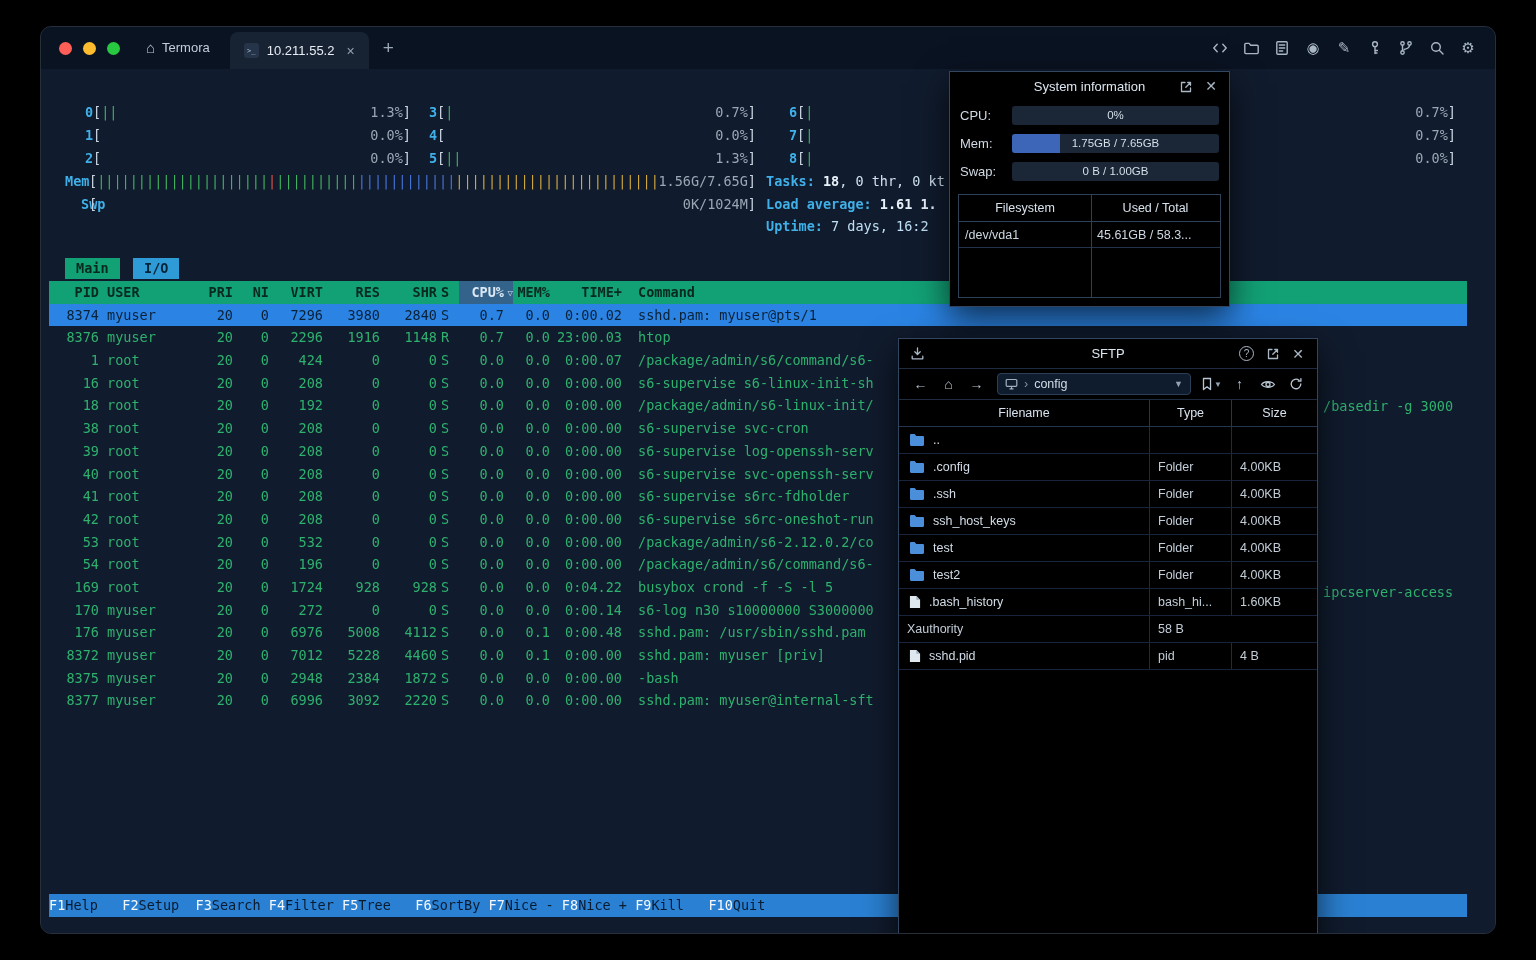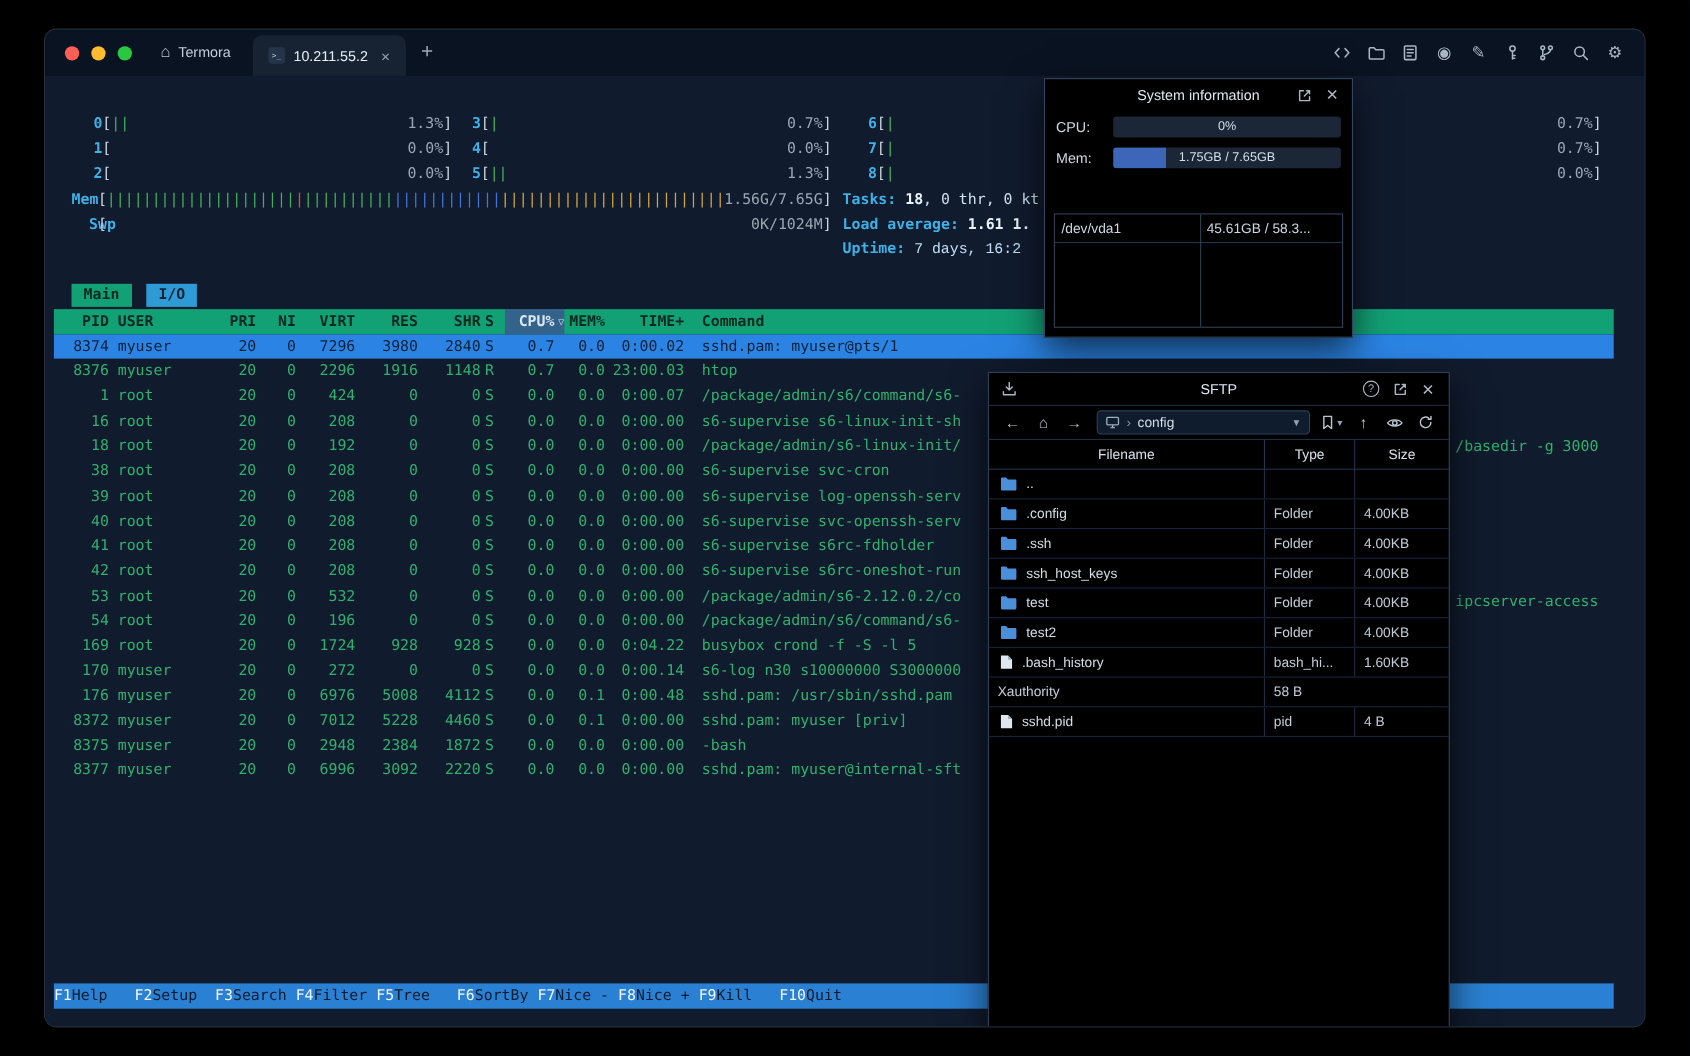--- a/index.html
+++ b/index.html
@@ -29,21 +29,21 @@
     font-family:"DejaVu Sans Mono",monospace;font-size:13.5px;color:#2fb16e;}
   .mlabel{position:absolute;color:#3fb0e8;font-weight:bold;line-height:22px;}
   .meter{position:absolute;display:flex;align-items:center;height:22px;line-height:22px;}
   .meter .br{color:#ccd6e2;}
   .meter .ticks{flex:1;overflow:hidden;white-space:nowrap;}
   .meter .mval{color:#9aa7b4;}
   .hline{position:absolute;white-space:pre;line-height:22px;}
   .hlabel{color:#3fb0e8;font-weight:bold;}
   .hbold{color:#e9f2fa;font-weight:bold;}
   .hval{color:#cfe0ee;}
-  .hcyan{color:#bfe0f5;font-family:Liberation Mono, monospace;}
+  .hcyan{color:#bfe0f5;}
   .httab{position:absolute;top:189px;height:21px;line-height:21px;padding:0 11px;font-weight:bold;}
   .httab-main{left:24px;background:#12a075;color:#07291e;}
   .httab-io{left:92px;background:#2f9bd6;color:#062338;}
   .ptable{position:absolute;left:8px;top:212px;right:28px;line-height:22.7px;}
   .prow{display:grid;grid-template-columns:50px 72px 62px 36px 54px 57px 57px 22px 45px 46px 72px 1fr;
     height:22.7px;overflow:visible;white-space:pre;}
   .prow span{overflow:hidden;}
   .c-r{text-align:right;}
   .c-l{padding-left:8px;}
   .c-s{padding-left:4px;}
@@ -271,21 +271,21 @@
         <span class="br">]</span>
       </div>
       <span class="mlabel" style="left: 40px; top: 124px;">Swp</span>
       <div class="meter" style="left: 48px; top: 124px; width: 667px;">
         <span class="br">[</span>
         <span class="ticks"></span>
         <span class="mval">0K/1024M</span>
         <span class="br">]</span>
       </div>
       <div class="frag" style="top: 325.5px;">/basedir -g 3000</div>
-      <div class="frag" style="top: 467px;">ipcserver-access</div>
+      <div class="frag" style="top: 512px;">ipcserver-access</div>
     </div>
 
   <div class="panel sysinfo">
     <div class="p-title">
       <span>System information</span>
       <span class="p-ic" style="right:36px">
           <svg width="14" height="14" viewBox="0 0 14 14">
             <path d="M6 2.5H2.5v9h9V8M8.7 2.5h2.8v2.8M11.3 2.7 6.8 7.2"></path>
           </svg>
         </span>
@@ -298,22 +298,33 @@
         <span class="si-bartext">0%</span>
       </div>
     </div>
     <div class="si-row">
       <span class="si-label">Mem:</span>
       <div class="si-bar">
         <div class="si-fill" id="mem-fill" style="width: 23%;"></div>
         <span class="si-bartext">1.75GB / 7.65GB</span>
       </div>
     </div>
+    <div class="si-row">
+      <span class="si-label">Swap:</span>
+      <div class="si-bar">
+        <div class="si-fill" id="swap-fill" style="width: 0%;"></div>
+        <span class="si-bartext">0 B / 1.00GB</span>
+      </div>
+    </div>
     <div class="si-table">
       <div class="si-vline"></div>
+      <div class="si-thead">
+        <span>Filesystem</span>
+        <span>Used / Total</span>
+      </div>
       <div class="si-trow">
         <span>/dev/vda1</span>
         <span>45.61GB / 58.3...</span>
       </div>
     </div>
   </div>
 
   <div class="panel sftp">
     <div class="p-title">
       <span class="p-ic" style="left:11px">

